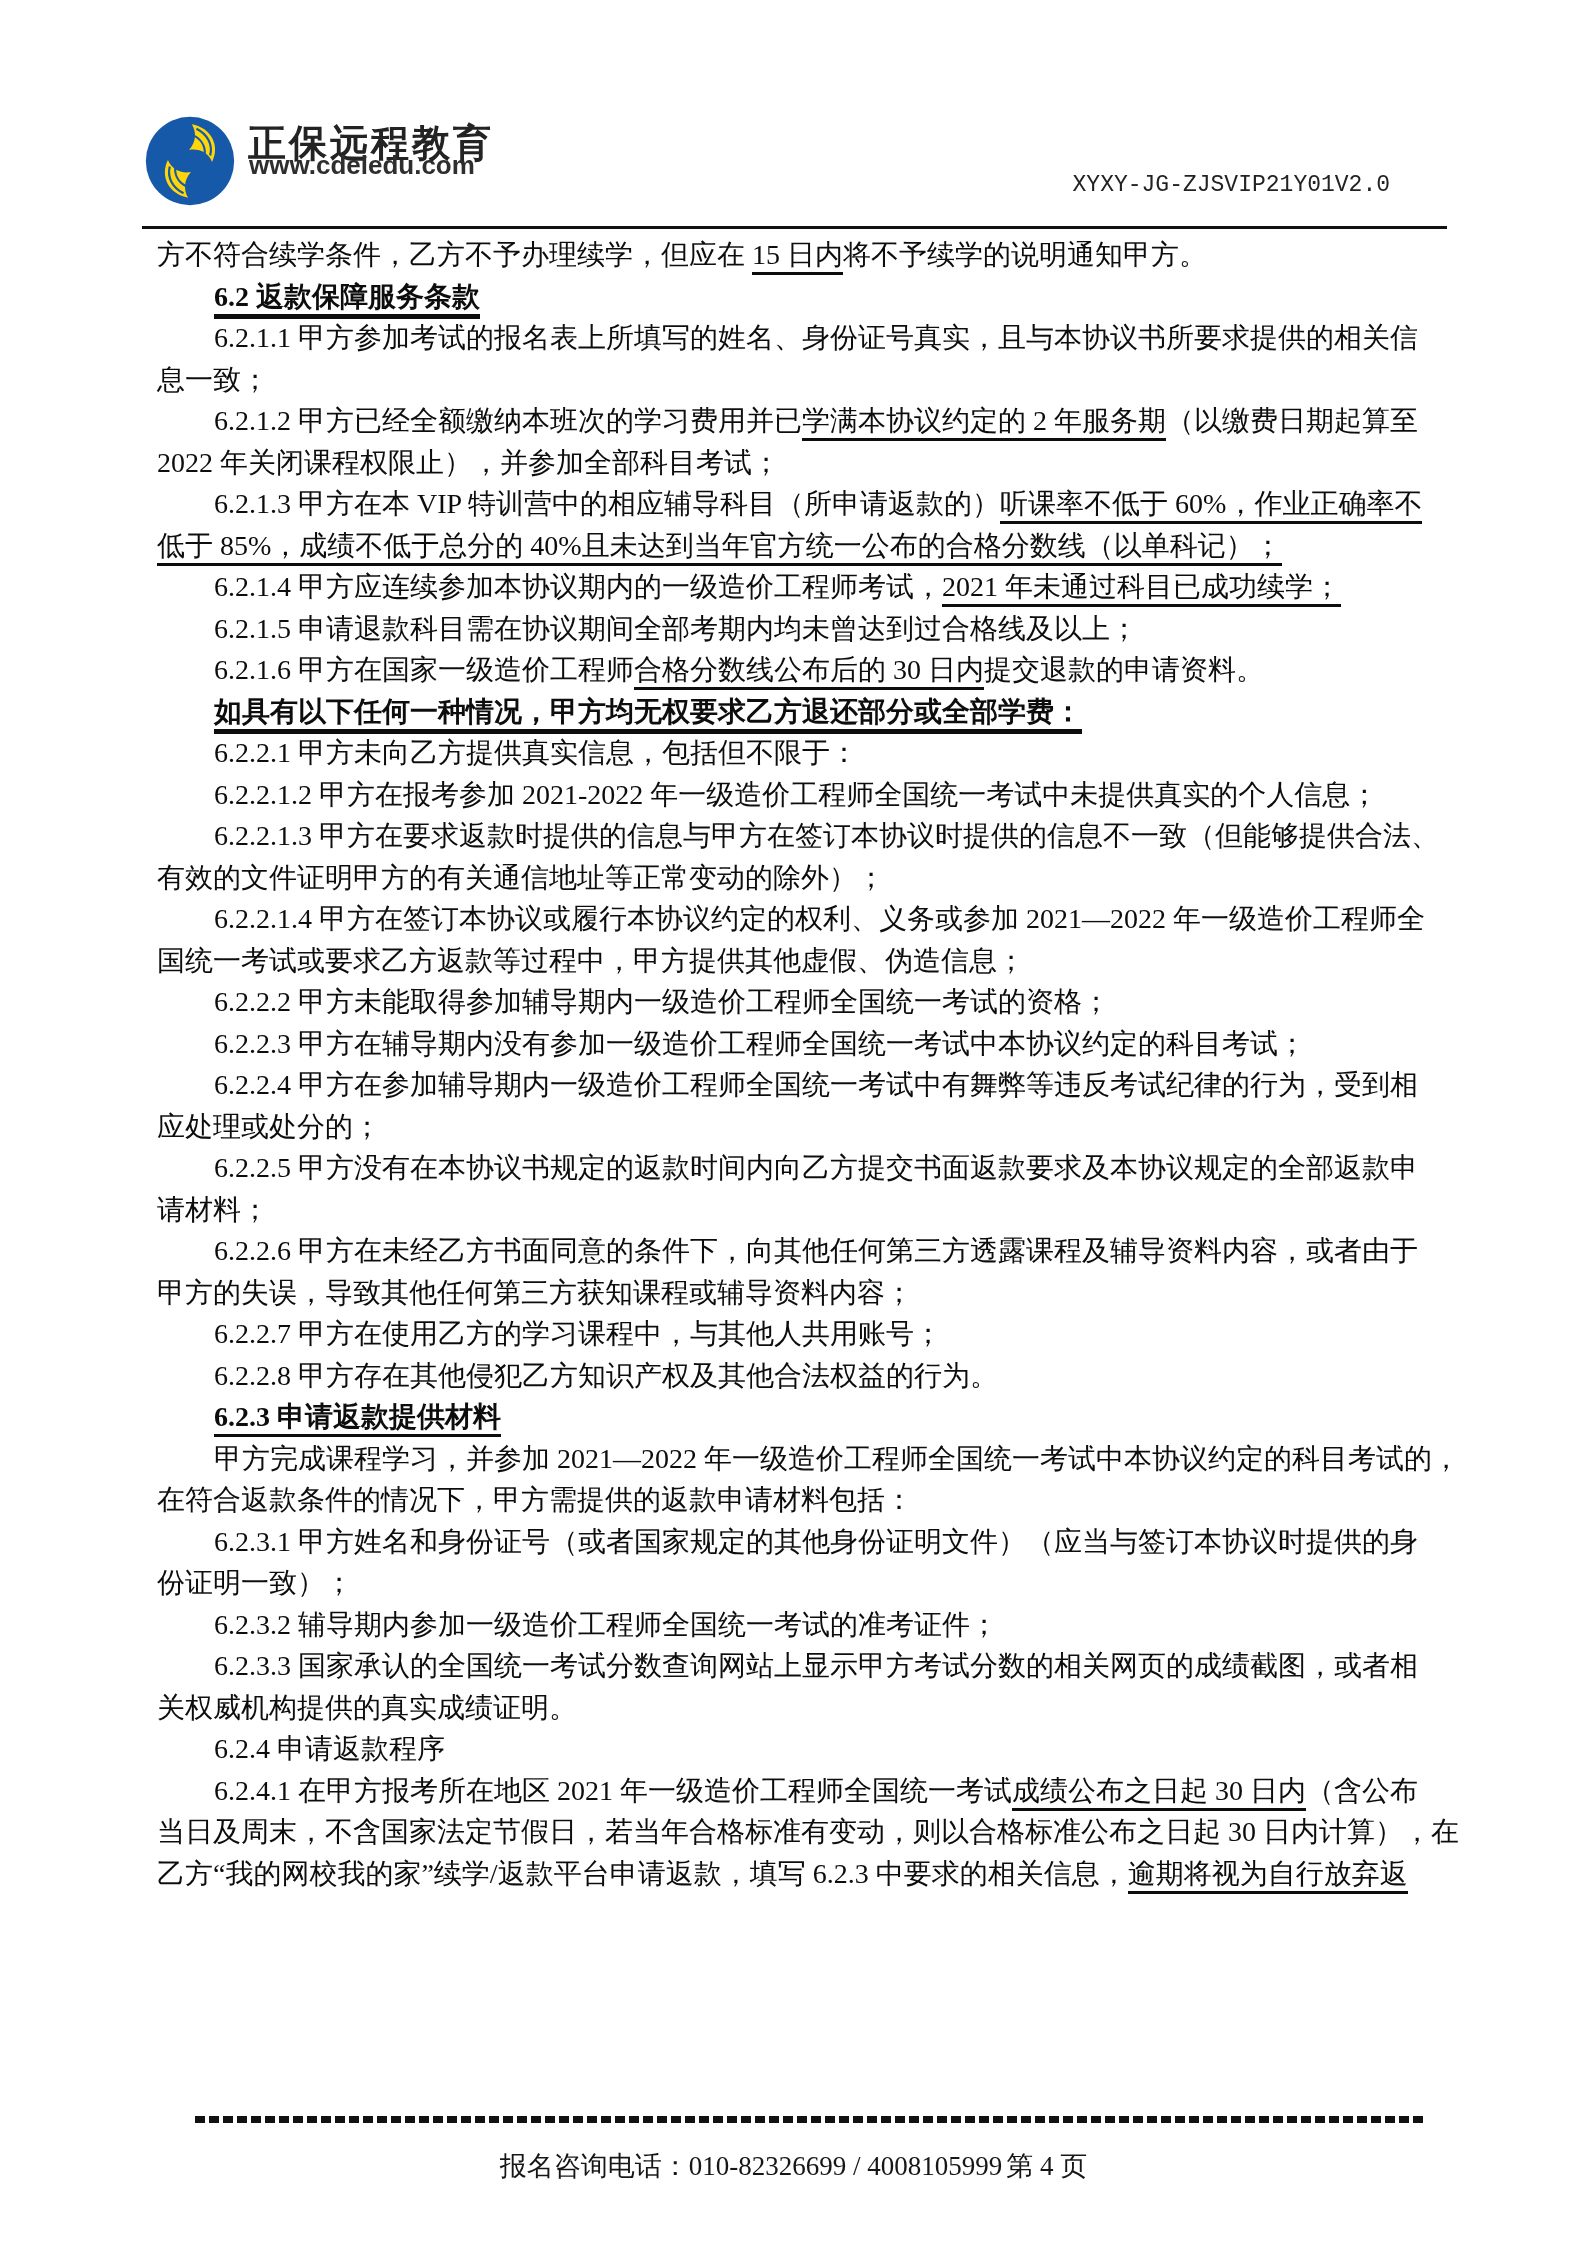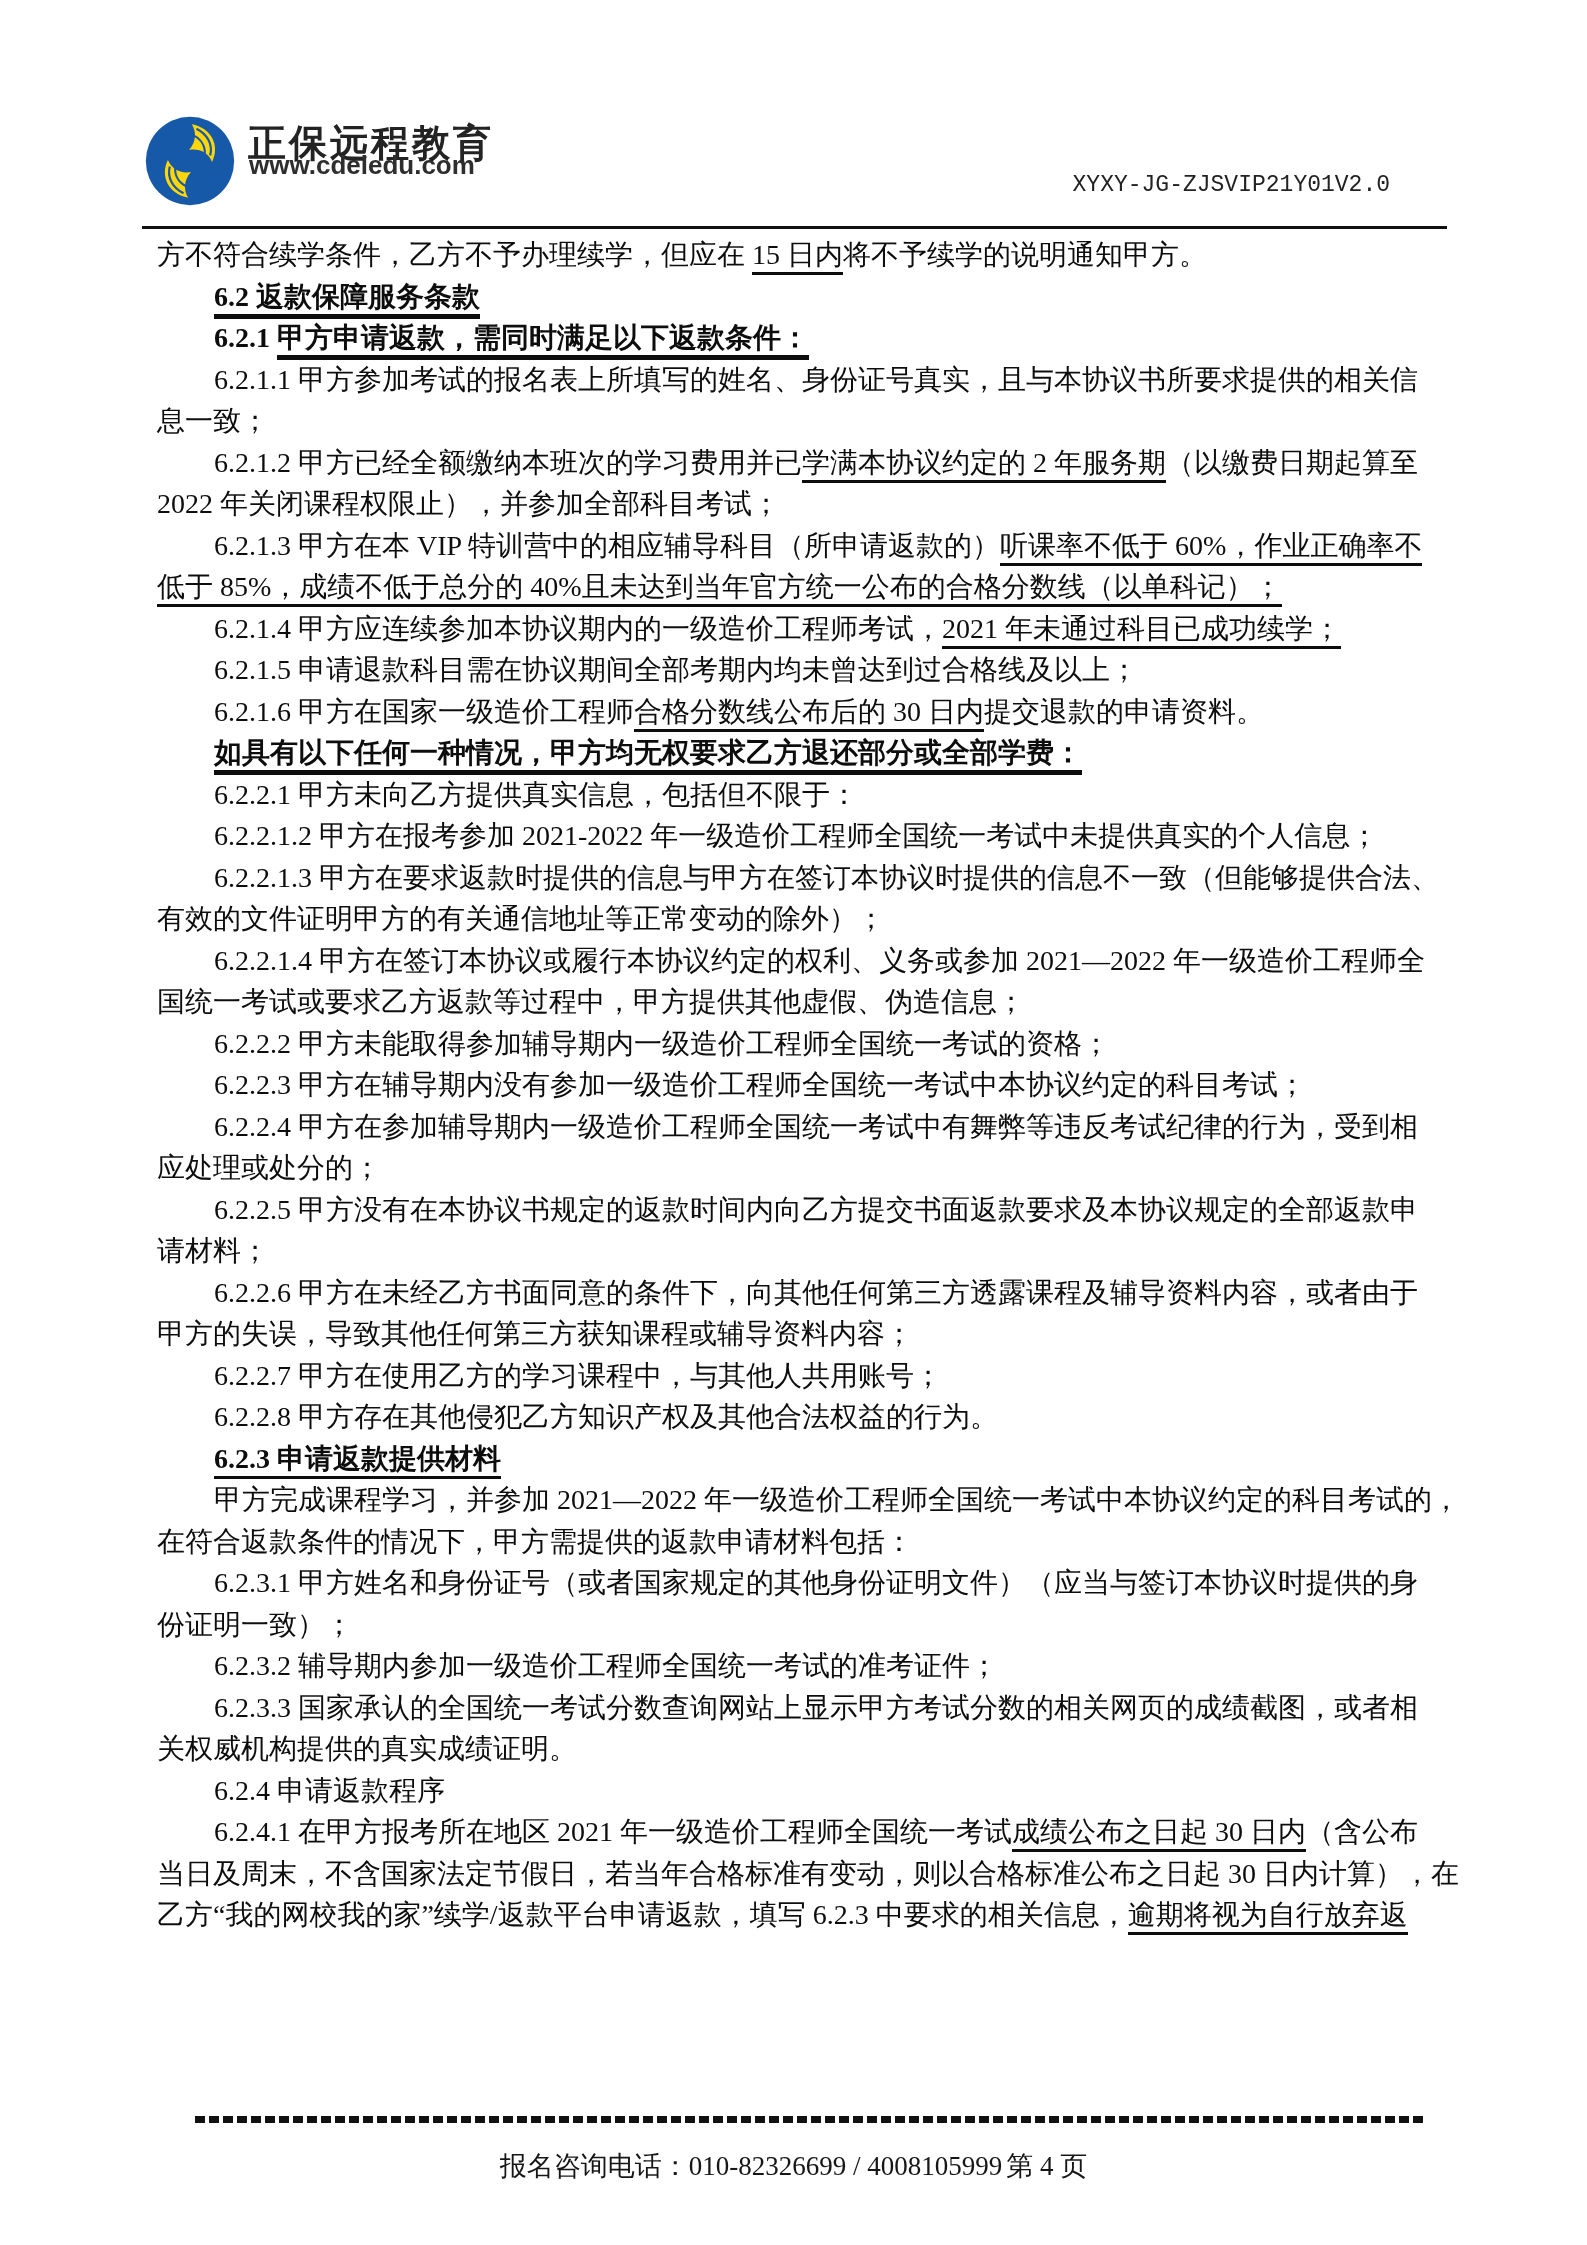--- a/index.html
+++ b/index.html
@@ -75,21 +75,20 @@
     </g>
   </svg>
   <div class="brand-name">正保远程教育</div>
   <div class="brand-url">www.cdeledu.com</div>
   <div class="doc-code">XYXY-JG-ZJSVIP21Y01V2.0</div>
   <div class="header-rule"></div>
 
   <div class="body-lines">
       <div class="ln"><span>方不符合续学条件，乙方不予办理续学，但应在 </span><span class="u">15 日内</span><span>将不予续学的说明通知甲方。</span></div>
       <div class="ln ind"><span class="u u2 b">6.2 返款保障服务条款</span></div>
-      <div class="ln ind"><span class="b">6.2.1 </span><span class="u u2 b">甲方申请返款，需同时满足以下返款条件：</span></div>
       <div class="ln ind"><span>6.2.1.1 甲方参加考试的报名表上所填写的姓名、身份证号真实，且与本协议书所要求提供的相关信</span></div>
       <div class="ln"><span>息一致；</span></div>
       <div class="ln ind"><span>6.2.1.2 甲方已经全额缴纳本班次的学习费用并已</span><span class="u">学满本协议约定的 2 年服务期</span><span>（以缴费日期起算至</span></div>
       <div class="ln"><span>2022 年关闭课程权限止），并参加全部科目考试；</span></div>
       <div class="ln ind"><span>6.2.1.3 甲方在本 VIP 特训营中的相应辅导科目（所申请返款的）</span><span class="u">听课率不低于 60%，作业正确率不</span></div>
       <div class="ln"><span class="u">低于 85%，成绩不低于总分的 40%且未达到当年官方统一公布的合格分数线（以单科记）；</span></div>
       <div class="ln ind"><span>6.2.1.4 甲方应连续参加本协议期内的一级造价工程师考试，</span><span class="u">2021 年未通过科目已成功续学；</span></div>
       <div class="ln ind"><span>6.2.1.5 申请退款科目需在协议期间全部考期内均未曾达到过合格线及以上；</span></div>
       <div class="ln ind"><span>6.2.1.6 甲方在国家一级造价工程师</span><span class="u">合格分数线公布后的 30 日内</span><span>提交退款的申请资料。</span></div>
       <div class="ln ind"><span class="u u2 b">如具有以下任何一种情况，甲方均无权要求乙方退还部分或全部学费：</span></div>

